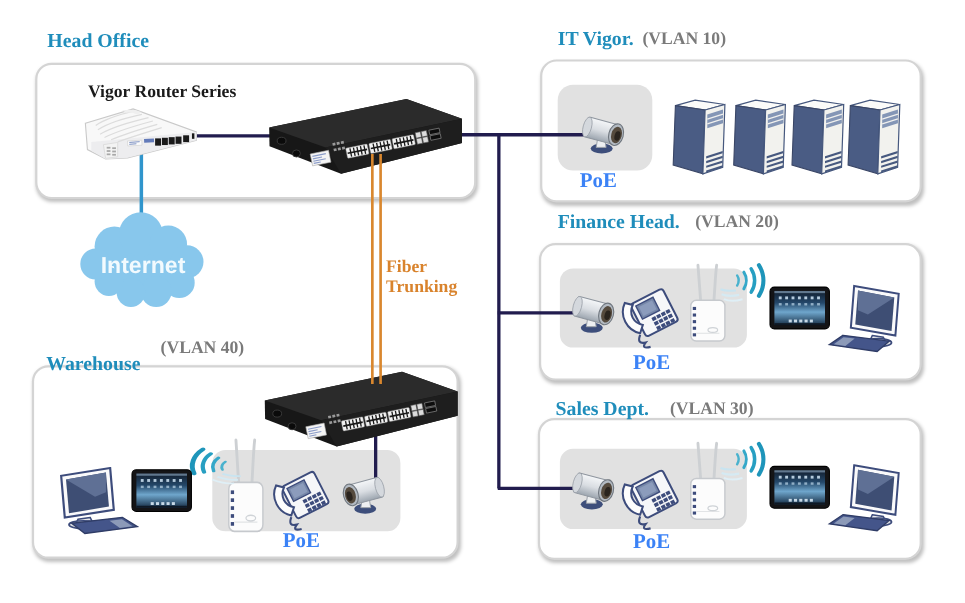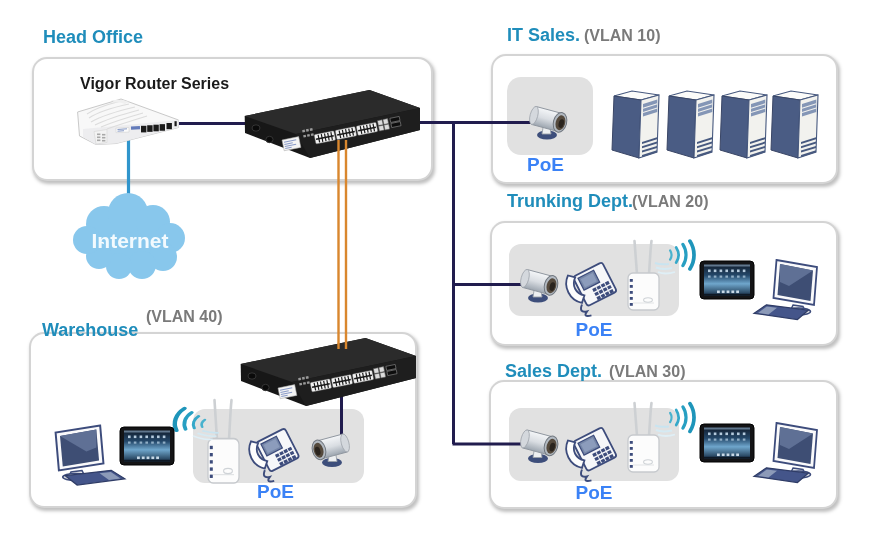--- a/index.html
+++ b/index.html
@@ -1,21 +1,21 @@
 <!DOCTYPE html>
 <html><head>
 <meta charset="utf-8">
 <style>
   html,body{margin:0;padding:0;background:#fff;}
   #stage{position:relative;width:877px;height:548px;overflow:hidden;background:#fff;
          font-family:"Liberation Sans",sans-serif;}
   .box{position:absolute;background:#fff;border:2px solid #D4D4D4;border-radius:15px;
        box-shadow:1.5px 2.5px 3.5px rgba(0,0,0,0.25);box-sizing:border-box;}
   .gray{position:absolute;background:#E1E1E1;border-radius:12px;}
-  .t{position:absolute;font-weight:bold;white-space:nowrap;}
+  .t{position:absolute;font-weight:bold;white-space:nowrap;font-family:Liberation Serif, serif;}
   .blue{color:#1F8DBB;font-size:18px;}
   .gv{color:#7A7A7A;font-size:16px;}
   .poe{color:#3b82f6;font-size:19px;}
   svg{position:absolute;left:0;top:0;}
 </style>
 </head>
 <body>
 <div id="stage">
 
   <div class="box" style="left:32px;top:57px;width:401px;height:124px;"></div>
@@ -274,25 +274,26 @@
         <use href="#pc"></use>
       </g>
 <use href="#srv" x="612" y="90"></use>
 <use href="#srv" x="667" y="90"></use>
 <use href="#srv" x="720" y="90"></use>
 <use href="#srv" x="771" y="90"></use>
 </svg>
 
   <div class="t blue" style="left:43px;top:27.3px;">Head Office</div>
   <div class="t" style="left:55px;top:75px;font-size:16px;color:#1a1a1a;margin-left:25px;">Vigor Router Series</div>
-  <div class="t blue" style="left:507px;top:25px;">IT Sales.</div>
+  <div class="t blue" style="left:507px;top:25px;">IT Vigor.</div>
   <div class="t gv" style="left:584px;top:27px;">(VLAN 10)</div>
-  <div class="t blue" style="left:507px;top:191px;">Trunking Dept.</div>
+  <div class="t blue" style="left:507px;top:191px;">Finance Head.</div>
   <div class="t gv" style="left:632px;top:193px;">(VLAN 20)</div>
   <div class="t blue" style="left:505px;top:361px;">Sales Dept.</div>
   <div class="t gv" style="left:609px;top:363px;">(VLAN 30)</div>
   <div class="t blue" style="left:42px;top:320px;">Warehouse</div>
   <div class="t gv" style="left:146px;top:308px;">(VLAN 40)</div>
   <div class="t poe" style="left:527px;top:153.5px;">PoE</div>
   <div class="t poe" style="left:575.5px;top:319.3px;">PoE</div>
   <div class="t poe" style="left:575.5px;top:482px;">PoE</div>
   <div class="t poe" style="left:257px;top:481px;">PoE</div>
+  <div class="t" style="left:351px;top:234px;font-size:16px;color:#D9832C;line-height:18px;">Fiber<br>Trunking</div>
 </div>
 
 </body></html>

